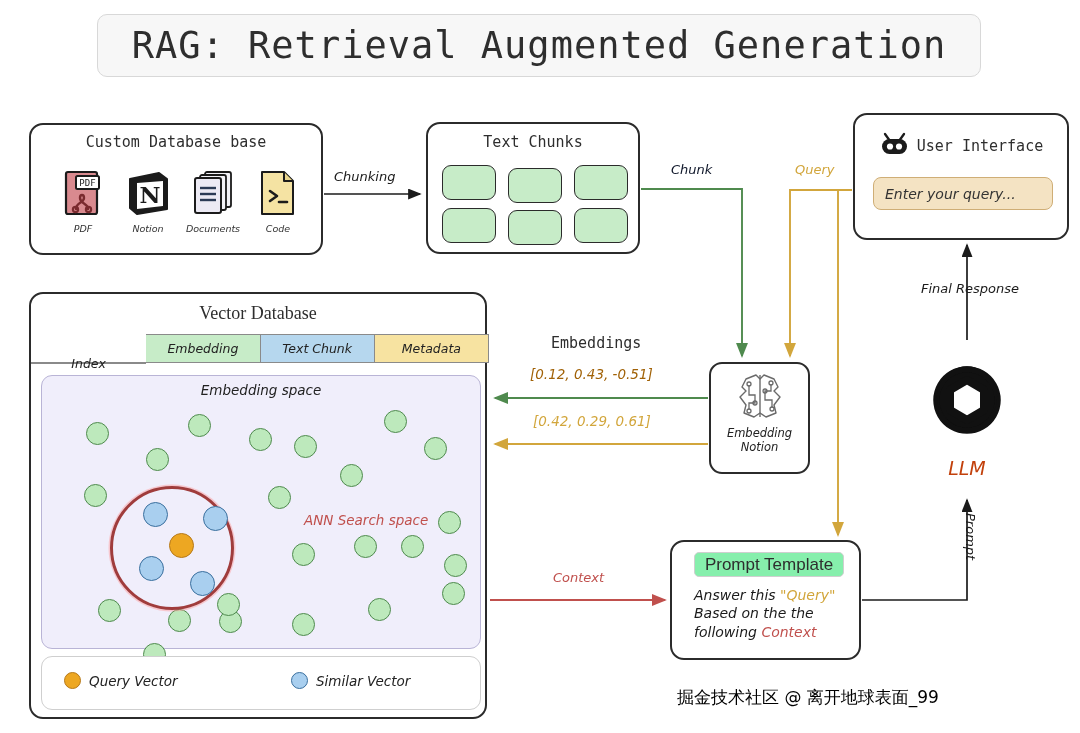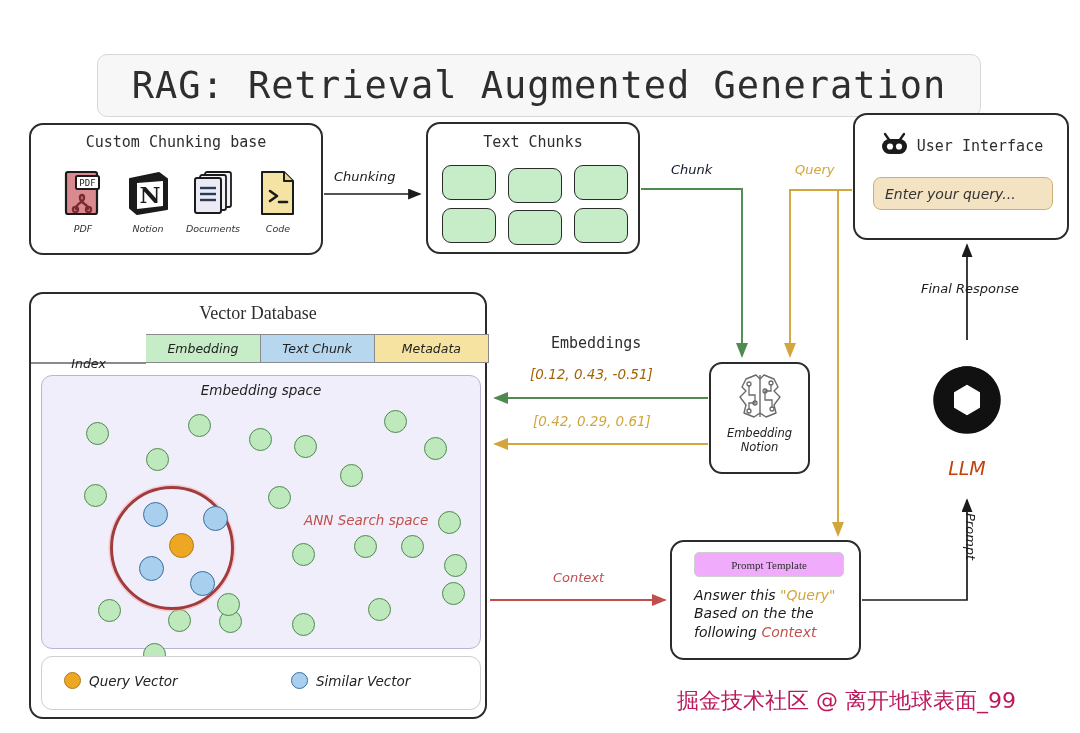--- a/index.html
+++ b/index.html
@@ -68,45 +68,45 @@
       font-family:"DejaVu Sans Mono",monospace;font-size:15px;color:#2e2e2e;}
   .vec{position:absolute;font-size:13.5px;font-style:italic;white-space:nowrap;}
   #em-box{left:709px;top:362px;width:101px;height:112px;border-radius:13px;}
   #em-ico{position:absolute;top:7px;left:0;width:100%;display:flex;justify-content:center;}
   #em-lbl{position:absolute;top:62px;left:0;width:100%;text-align:center;
       font-size:11.5px;font-style:italic;color:#222;line-height:1.25;}
 
   
   #pt-box{left:670px;top:540px;width:191px;height:120px;}
   #pt-head{position:absolute;top:10px;left:22px;width:148px;height:23px;
-      background:#f0abfc;border:1.2px solid #cfcfcf;border-radius:5px;
+      background:#86efac;border:1.2px solid #cfcfcf;border-radius:5px;
       display:flex;align-items:center;justify-content:center;
-      font-family:Liberation Serif, serif;font-size:11px;color:#2e2e2e;}
+      font-family:Liberation Sans, sans-serif;font-size:17px;color:#2e2e2e;}
   #pt-body{position:absolute;top:44px;left:22px;width:160px;font-size:14px;
       font-style:italic;color:#1b1b1b;line-height:1.32;}
   .q-tok{color:#d2a63c;}
   .c-tok{color:#c0504d;}
 
   
   #llm-wrap{position:absolute;left:906px;top:344px;width:122px;height:150px;}
   #llm-lbl{position:absolute;top:113px;left:0;width:100%;text-align:center;
       font-size:19px;font-style:italic;color:#c2410c;}
 
   
   .alabel{position:absolute;font-size:13px;font-style:italic;white-space:nowrap;}
   #lbl-prompt{transform:rotate(90deg);transform-origin:left top;}
 
   
-  #watermark{position:absolute;left:677px;top:686px;font-size:22px;color:#be185d;white-space:nowrap;}
+  #watermark{position:absolute;left:677px;top:686px;font-size:17px;color:#000000;white-space:nowrap;}
   svg{overflow:visible;}
 </style>
 </head>
 <body>
 
-<div id="title-banner" class="box" style="border:1.5px solid #d8d8d8;margin-top:40px;">
+<div id="title-banner" class="box" style="border:1.5px solid #d8d8d8;">
   <div id="title-text">RAG: Retrieval Augmented Generation</div>
 </div>
 
 <svg class="abs" style="left:0;top:0;width:1080px;height:733px;">
   <defs>
     <marker id="ah-dark" markerWidth="9" markerHeight="9" refX="7" refY="3.2" orient="auto">
       <path d="M0,0 L8,3.2 L0,6.4 z" fill="#1b1b1b"></path>
     </marker>
     <marker id="ah-green" markerWidth="9" markerHeight="9" refX="7" refY="3.2" orient="auto">
       <path d="M0,0 L8,3.2 L0,6.4 z" fill="#4f8a4e"></path>
@@ -141,21 +141,21 @@
 </svg>
 
 <div class="alabel" style="left:334px;top:169px;color:#1b1b1b;">Chunking</div>
 <div class="alabel" style="left:671px;top:162px;color:#0f172a;text-align:center;">Chunk</div>
 <div class="alabel" style="left:795px;top:162px;color:#d2a63c;">Query</div>
 <div class="alabel" style="left:921px;top:281px;color:#1b1b1b;">Final Response</div>
 <div class="alabel" style="left:553px;top:570px;color:#c0504d;">Context</div>
 <div class="alabel" id="lbl-prompt" style="left:978px;top:513px;color:#1b1b1b;">Prompt</div>
 
 <div id="kb-box" class="box">
-  <div id="kb-title">Custom Chunking base</div>
+  <div id="kb-title">Custom Database base</div>
 
   <div class="kb-item" style="left:20px;">
     <div class="kb-ico">
       <svg width="40" height="48" viewBox="0 0 40 48">
         <rect x="3" y="3" width="31" height="42" rx="2" fill="#d98a8f" stroke="#1b1b1b" stroke-width="2.2"></rect>
         <rect x="13" y="7" width="23" height="13" rx="1.5" fill="#fff" stroke="#1b1b1b" stroke-width="2"></rect>
         <text x="24.5" y="17" font-size="9" text-anchor="middle" font-family="DejaVu Sans Mono,monospace" fill="#1b1b1b">PDF</text>
         <path d="M13,40 C13,33 21,34 21,29 C21,25 17,25 17,29 C17,35 25,34 25,40" fill="none" stroke="#7a2a2e" stroke-width="2.4" stroke-linecap="round"></path>
         <circle cx="12.5" cy="40.5" r="2.6" fill="none" stroke="#7a2a2e" stroke-width="2.2"></circle>
         <circle cx="25.5" cy="40.5" r="2.6" fill="none" stroke="#7a2a2e" stroke-width="2.2"></circle>

